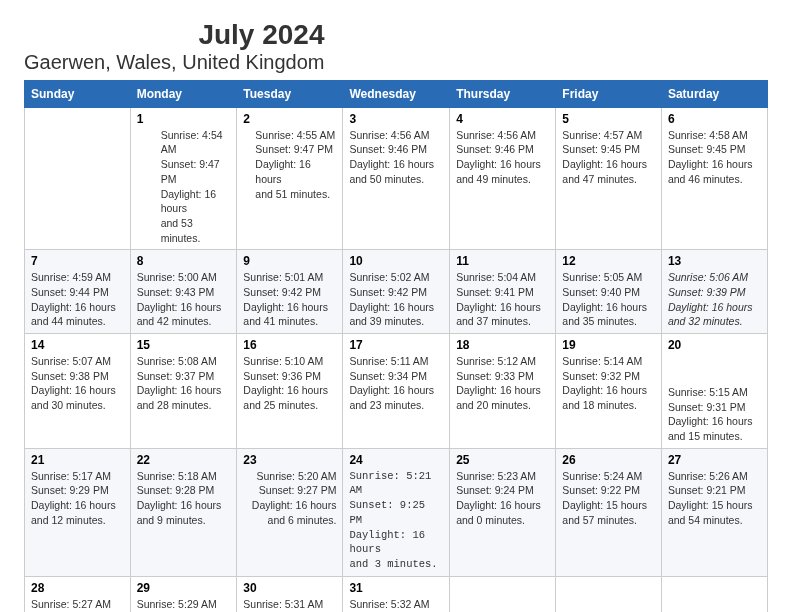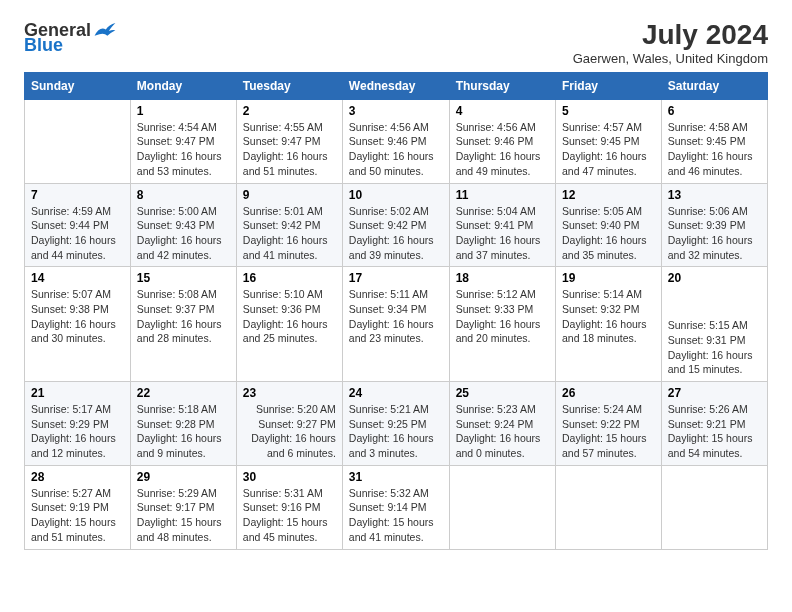--- a/index.html
+++ b/index.html
@@ -39,21 +39,21 @@
     .title-area {
       text-align: right;
     }
     .month-title {
       font-size: 28px;
       font-weight: bold;
       color: #333;
       line-height: 1.1;
     }
     .location-title {
-      font-size: 13px;
+      font-size: 20px;
       color: #333;
       font-weight: normal;
     }
     .calendar {
       width: 100%;
       border-collapse: collapse;
       font-size: 11px;
     }
     .calendar th {
       background-color: #2a6bb5;
@@ -89,31 +89,20 @@
       line-height: 1.4;
     }
     .empty-cell {
       background-color: #fff !important;
     }
   </style>
 </head>
 <body>
 
 <div class="header-area">
-  <div class="logo">
-    <div style="display:flex;flex-direction:column;align-items:flex-start;">
-      <div style="display:flex;align-items:center;">
-        <span class="logo-text-general">General</span>
-        <svg class="logo-bird" viewBox="0 0 30 24" xmlns="http://www.w3.org/2000/svg">
-          <path d="M2 18 Q8 6 16 10 Q20 4 28 2 Q22 8 20 12 Q24 10 28 11 Q22 14 18 18 Q14 14 8 16 Z" fill="#1a73c8"></path>
-        </svg>
-      </div>
-      <span class="logo-text-blue" style="margin-top:-6px;">Blue</span>
-    </div>
-  </div>
   <div class="title-area">
     <div class="month-title">July 2024</div>
     <div class="location-title">Gaerwen, Wales, United Kingdom</div>
   </div>
 </div>
 
 <table class="calendar">
   <thead>
     <tr>
     <th>Sunday</th>
@@ -123,28 +112,28 @@
         <th>Thursday</th>
         <th>Friday</th>
         <th>Saturday</th>
       </tr>
   </thead>
   <tbody id="calendar-body">
   <tr>
         <td class="empty-cell"></td>
         <td>
           <span class="day-number">1</span>
-          <div class="day-info" style="white-space: pre-line;">Sunrise: 4:54 AM
+          <div class="day-info" style="white-space: pre-line; margin-left: 24px;">Sunrise: 4:54 AM
 Sunset: 9:47 PM
 Daylight: 16 hours
 and 53 minutes.</div>
         </td>
         <td>
           <span class="day-number">2</span>
-          <div class="day-info" style="white-space: pre-line;">Sunrise: 4:55 AM
+          <div class="day-info" style="white-space: pre-line; margin-left: 12px;">Sunrise: 4:55 AM
 Sunset: 9:47 PM
 Daylight: 16 hours
 and 51 minutes.</div>
         </td>
         <td>
           <span class="day-number">3</span>
           <div class="day-info" style="white-space: pre-line;">Sunrise: 4:56 AM
 Sunset: 9:46 PM
 Daylight: 16 hours
 and 50 minutes.</div>
@@ -209,21 +198,21 @@
         </td>
         <td>
           <span class="day-number">12</span>
           <div class="day-info" style="white-space: pre-line;">Sunrise: 5:05 AM
 Sunset: 9:40 PM
 Daylight: 16 hours
 and 35 minutes.</div>
         </td>
         <td>
           <span class="day-number">13</span>
-          <div class="day-info" style="white-space: pre-line;">Sunrise: 5:06 AM
+          <div class="day-info" style="white-space: pre-line; font-style: italic;">Sunrise: 5:06 AM
 Sunset: 9:39 PM
 Daylight: 16 hours
 and 32 minutes.</div>
         </td>
       </tr>
       <tr>
         <td>
           <span class="day-number">14</span>
           <div class="day-info" style="white-space: pre-line;">Sunrise: 5:07 AM
 Sunset: 9:38 PM
@@ -290,21 +279,21 @@
         </td>
         <td>
           <span class="day-number">23</span>
           <div class="day-info" style="white-space: pre-line; text-align: right;">Sunrise: 5:20 AM
 Sunset: 9:27 PM
 Daylight: 16 hours
 and 6 minutes.</div>
         </td>
         <td>
           <span class="day-number">24</span>
-          <div class="day-info" style="white-space: pre-line;">Sunrise: 5:21 AM
+          <div class="day-info" style="white-space: pre-line; font-family: Liberation Mono, monospace;">Sunrise: 5:21 AM
 Sunset: 9:25 PM
 Daylight: 16 hours
 and 3 minutes.</div>
         </td>
         <td>
           <span class="day-number">25</span>
           <div class="day-info" style="white-space: pre-line;">Sunrise: 5:23 AM
 Sunset: 9:24 PM
 Daylight: 16 hours
 and 0 minutes.</div>

